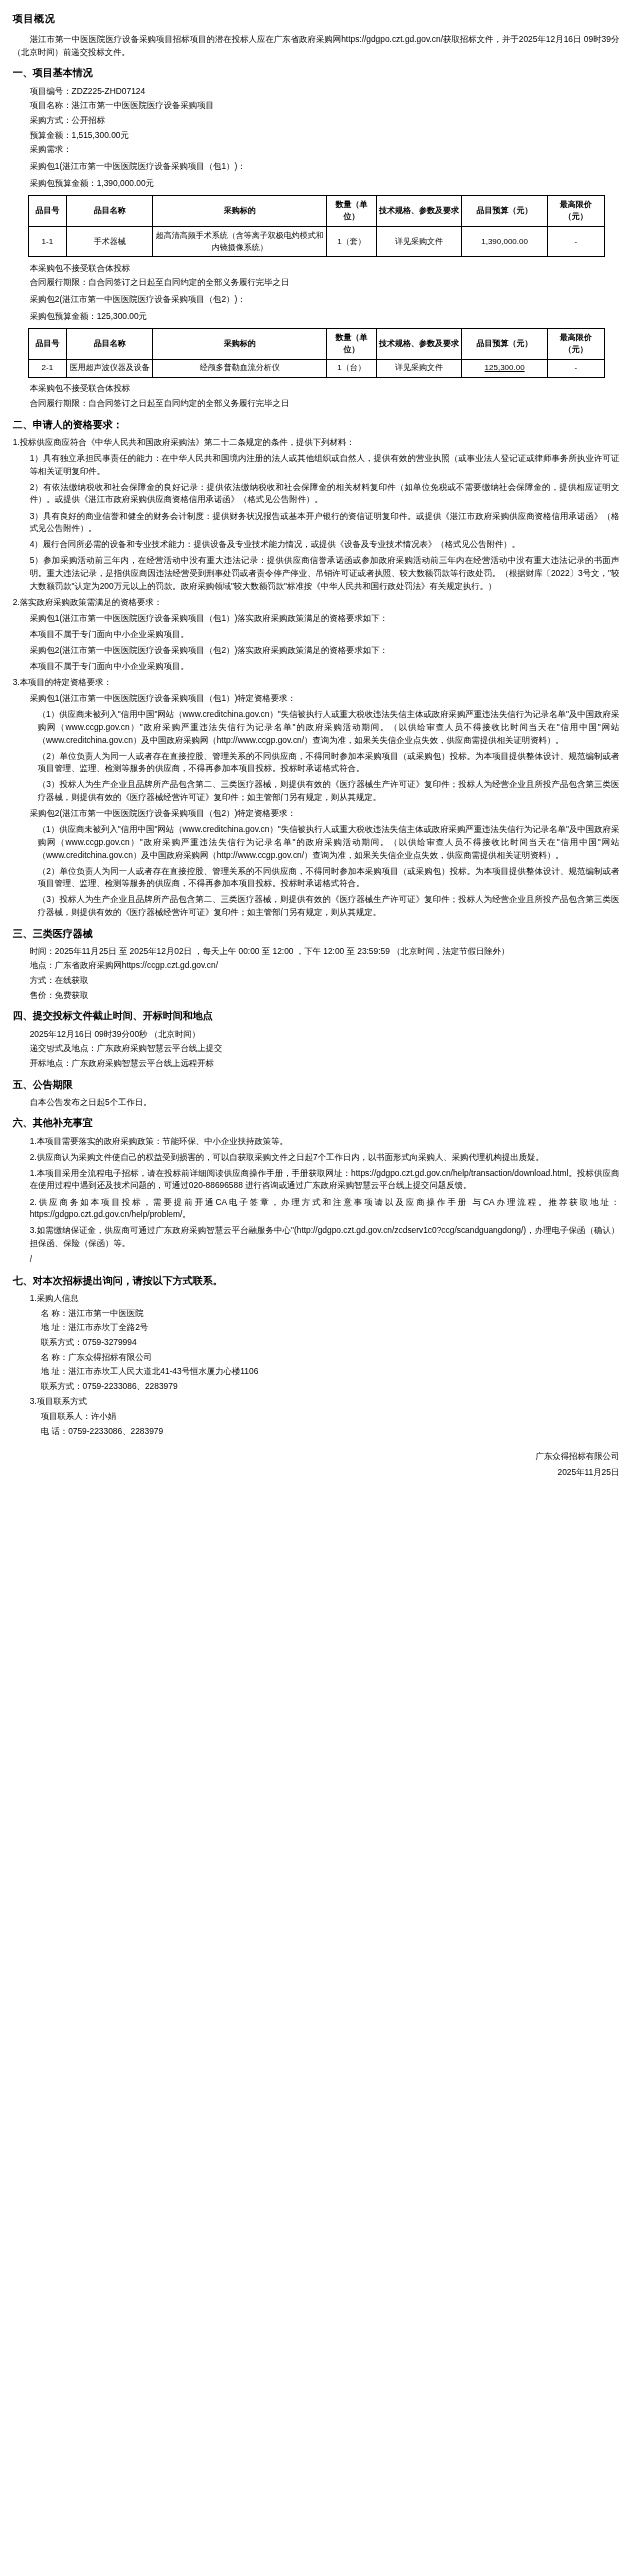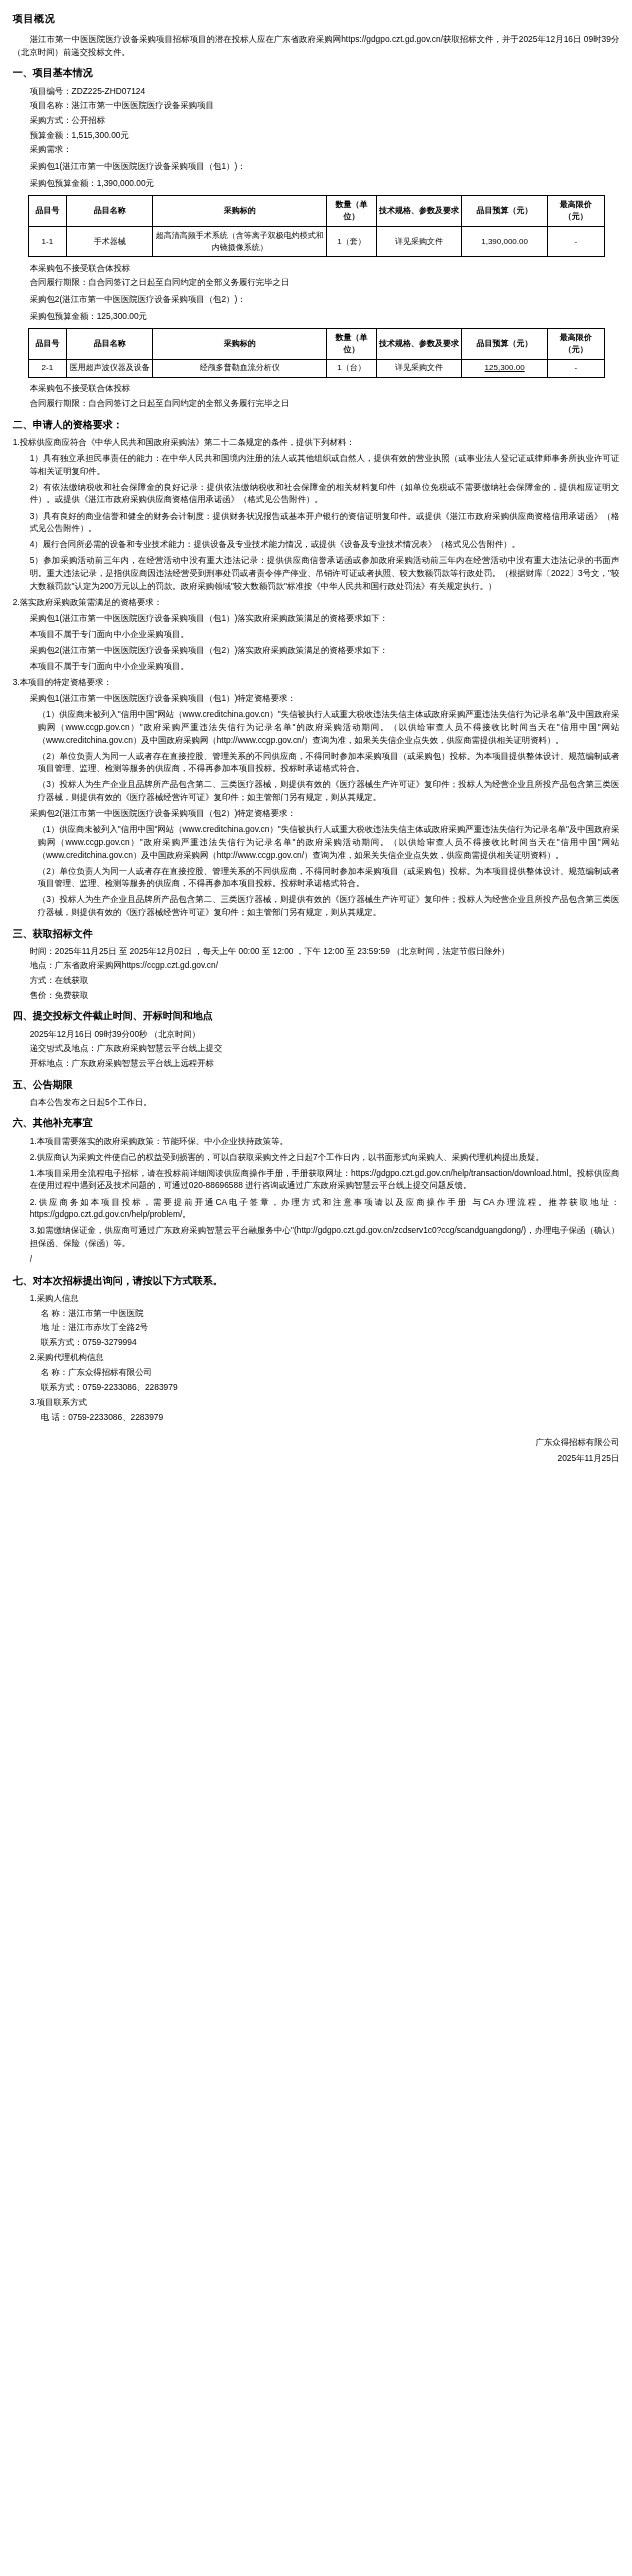--- a/index.html
+++ b/index.html
@@ -135,21 +135,21 @@
   <div class="sub">采购包1(湛江市第一中医医院医疗设备采购项目（包1）)特定资格要求：</div>
   <div class="sub2">（1）供应商未被列入"信用中国"网站（www.creditchina.gov.cn）"失信被执行人或重大税收违法失信主体或政府采购严重违法失信行为记录名单"及中国政府采购网（www.ccgp.gov.cn）"政府采购严重违法失信行为记录名单"的政府采购活动期间。（以供给审查人员不得接收比时间当天在"信用中国"网站（www.creditchina.gov.cn）及中国政府采购网（http://www.ccgp.gov.cn/）查询为准，如果关失信企业点失效，供应商需提供相关证明资料）。</div>
   <div class="sub2">（2）单位负责人为同一人或者存在直接控股、管理关系的不同供应商，不得同时参加本采购项目（或采购包）投标。为本项目提供整体设计、规范编制或者项目管理、监理、检测等服务的供应商，不得再参加本项目投标。投标时承诺格式符合。</div>
   <div class="sub2">（3）投标人为生产企业且品牌所产品包含第二、三类医疗器械，则提供有效的《医疗器械生产许可证》复印件；投标人为经营企业且所投产品包含第三类医疗器械，则提供有效的《医疗器械经营许可证》复印件；如主管部门另有规定，则从其规定。</div>
 
   <div class="sub">采购包2(湛江市第一中医医院医疗设备采购项目（包2）)特定资格要求：</div>
   <div class="sub2">（1）供应商未被列入"信用中国"网站（www.creditchina.gov.cn）"失信被执行人或重大税收违法失信主体或政府采购严重违法失信行为记录名单"及中国政府采购网（www.ccgp.gov.cn）"政府采购严重违法失信行为记录名单"的政府采购活动期间。（以供给审查人员不得接收比时间当天在"信用中国"网站（www.creditchina.gov.cn）及中国政府采购网（http://www.ccgp.gov.cn/）查询为准，如果关失信企业点失效，供应商需提供相关证明资料）。</div>
   <div class="sub2">（2）单位负责人为同一人或者存在直接控股、管理关系的不同供应商，不得同时参加本采购项目（或采购包）投标。为本项目提供整体设计、规范编制或者项目管理、监理、检测等服务的供应商，不得再参加本项目投标。投标时承诺格式符合。</div>
   <div class="sub2">（3）投标人为生产企业且品牌所产品包含第二、三类医疗器械，则提供有效的《医疗器械生产许可证》复印件；投标人为经营企业且所投产品包含第三类医疗器械，则提供有效的《医疗器械经营许可证》复印件；如主管部门另有规定，则从其规定。</div>
 
-  <div class="sec-head">三、获取招标文件</div>
+  <div class="sec-head">三、三类医疗器械</div>
   <div class="kv">时间：2025年11月25日 至 2025年12月02日 ，每天上午 00:00 至 12:00 ，下午 12:00 至 23:59:59 （北京时间，法定节假日除外）</div>
   <div class="kv">地点：广东省政府采购网https://ccgp.czt.gd.gov.cn/</div>
   <div class="kv">方式：在线获取</div>
   <div class="kv">售价：免费获取</div>
 
   <div class="sec-head">四、提交投标文件截止时间、开标时间和地点</div>
   <div class="kv">2025年12月16日 09时39分00秒 （北京时间）</div>
   <div class="kv">递交방式及地点：广东政府采购智慧云平台线上提交</div>
   <div class="kv">开标地点：广东政府采购智慧云平台线上远程开标</div>
 
@@ -164,24 +164,25 @@
   <div class="sub">3.如需缴纳保证金，供应商可通过广东政府采购智慧云平台融服务中心"(http://gdgpo.czt.gd.gov.cn/zcdserv1c0?ccg/scandguangdong/)，办理电子保函（确认）担保函、保险（保函）等。</div>
   <div class="slash">/</div>
 
   <div class="sec-head">七、对本次招标提出询问，请按以下方式联系。</div>
 
   <div class="contact-head">1.采购人信息</div>
   <div class="contact-line">名    称：湛江市第一中医医院</div>
   <div class="contact-line">地    址：湛江市赤坎丁全路2号</div>
   <div class="contact-line">联系方式：0759-3279994</div>
 
-  <div class="contact-head">2.采购代理机构信息</div>
   <div class="contact-line">名    称：广东众得招标有限公司</div>
+  <div class="contact-line">地    址：湛江市赤坎工人民大道北41-43号恒水厦力心楼1106</div>
   <div class="contact-line">联系方式：0759-2233086、2283979</div>
 
   <div class="contact-head">3.项目联系方式</div>
+  <div class="contact-line">项目联系人：许小娟</div>
   <div class="contact-line">电    话：0759-2233086、2283979</div>
 
   <div class="tail-right">广东众得招标有限公司</div>
   <div class="tail-right2">2025年11月25日</div>
 
 </div>
 
 
 </body></html>

